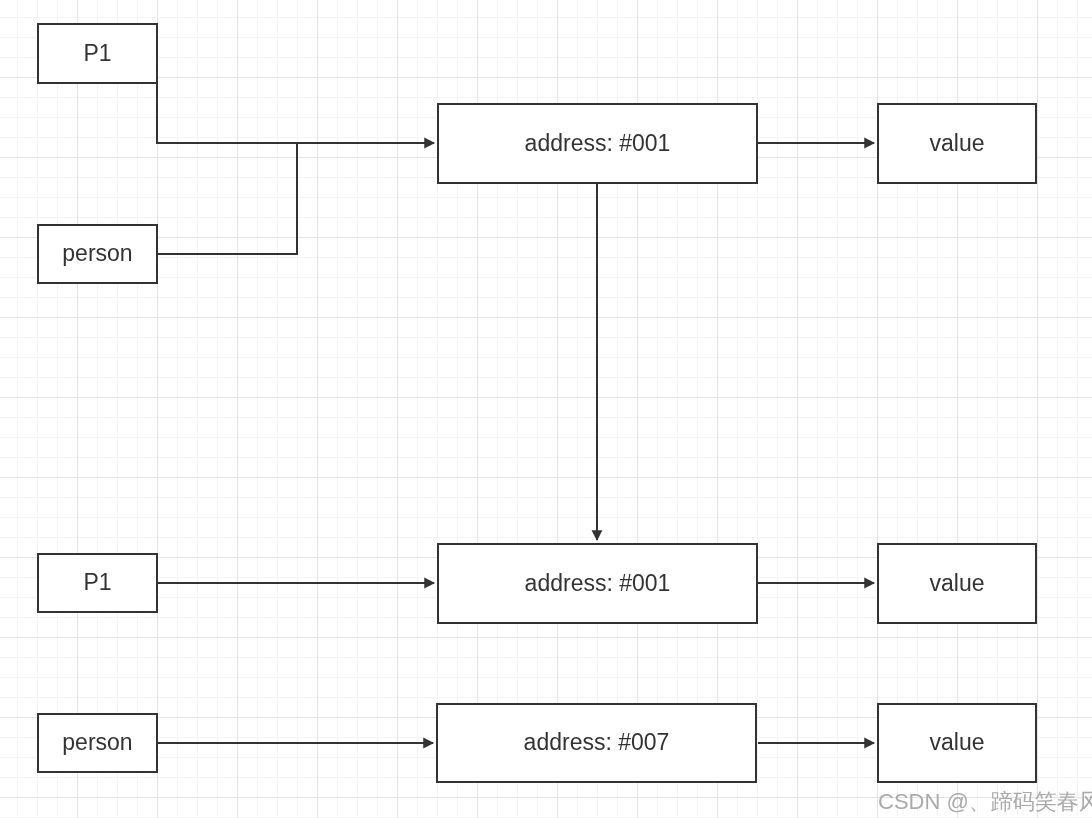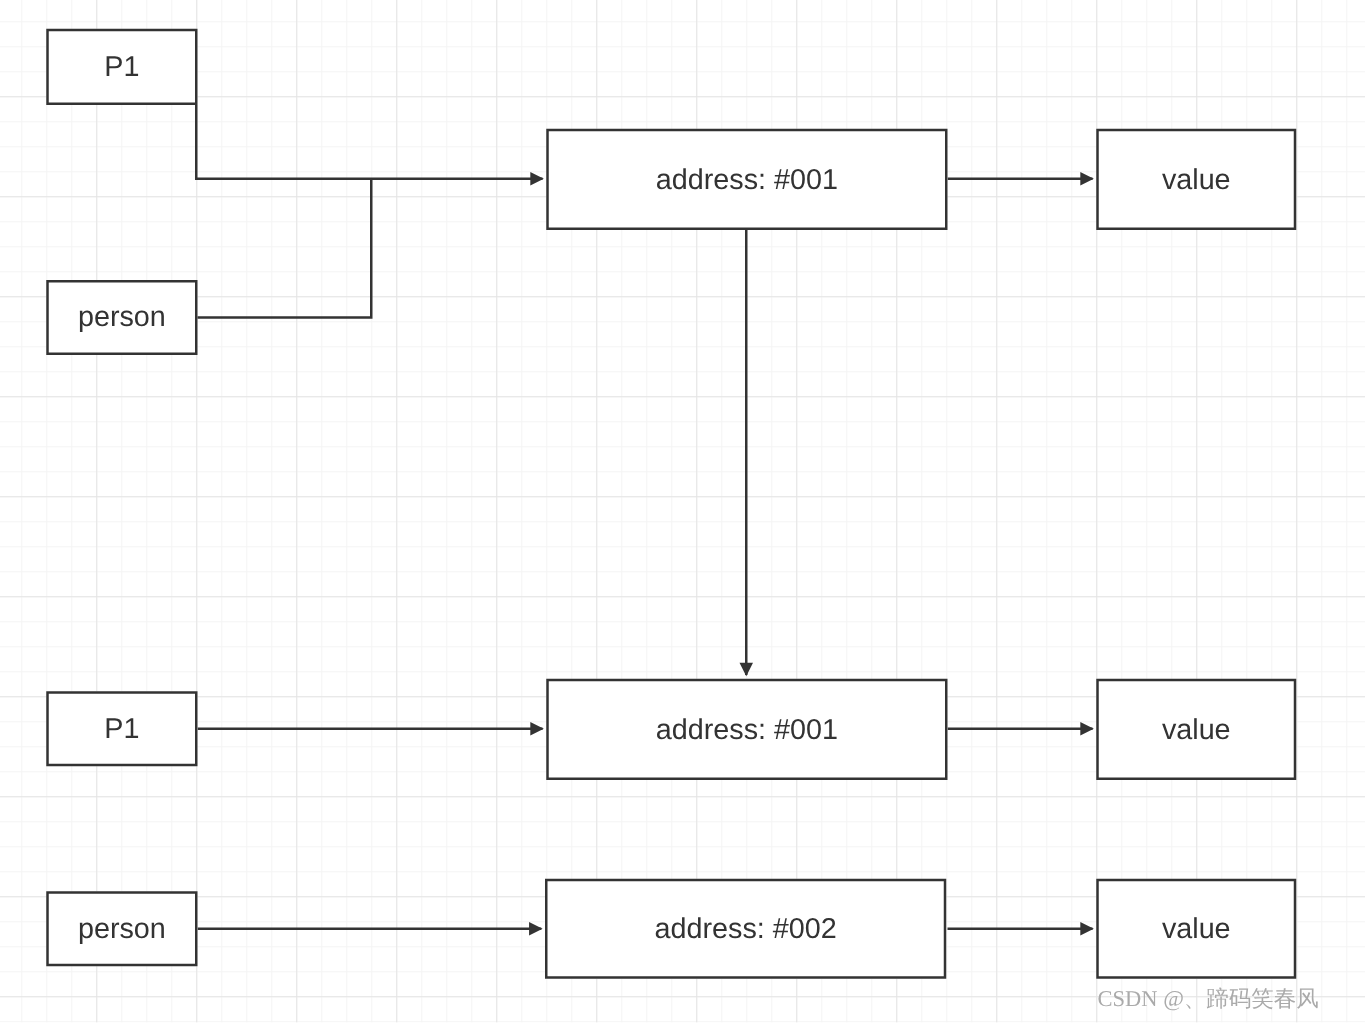--- a/index.html
+++ b/index.html
@@ -46,23 +46,22 @@
     text-align: center;
     white-space: nowrap;
   }
 
   .watermark {
     position: absolute;
     left: 878px;
     top: 787px;
     width: 210px;
     color: #aaaaaa;
-    font-size: 18px;
+    font-size: 22px;
     white-space: nowrap;
-    font-family: Liberation Serif, serif;
   }
 </style>
 </head>
 <body>
 
 <div class="canvas">
 
   <svg class="connector-layer" viewBox="0 0 1092 818" xmlns="http://www.w3.org/2000/svg">
     <defs>
       <marker id="arrow" viewBox="0 0 12 12" refX="10" refY="6" markerWidth="13" markerHeight="13" markerUnits="userSpaceOnUse" orient="auto">
@@ -89,19 +88,19 @@
 
 
   <div class="node" style="left:37px; top:553px; width:121px; height:60px;">P1</div>
 
   <div class="node" style="left:437px; top:543px; width:321px; height:81px;">address: #001</div>
 
   <div class="node" style="left:877px; top:543px; width:160px; height:81px;">value</div>
 
   <div class="node" style="left:37px; top:713px; width:121px; height:60px;">person</div>
 
-  <div class="node" style="left:436px; top:703px; width:321px; height:80px;">address: #002</div>
+  <div class="node" style="left:436px; top:703px; width:321px; height:80px;">address: #007</div>
 
   <div class="node" style="left:877px; top:703px; width:160px; height:80px;">value</div>
 
   <div class="watermark">CSDN @、蹄码笑春风</div>
 
 </div>
 
 </body></html>

